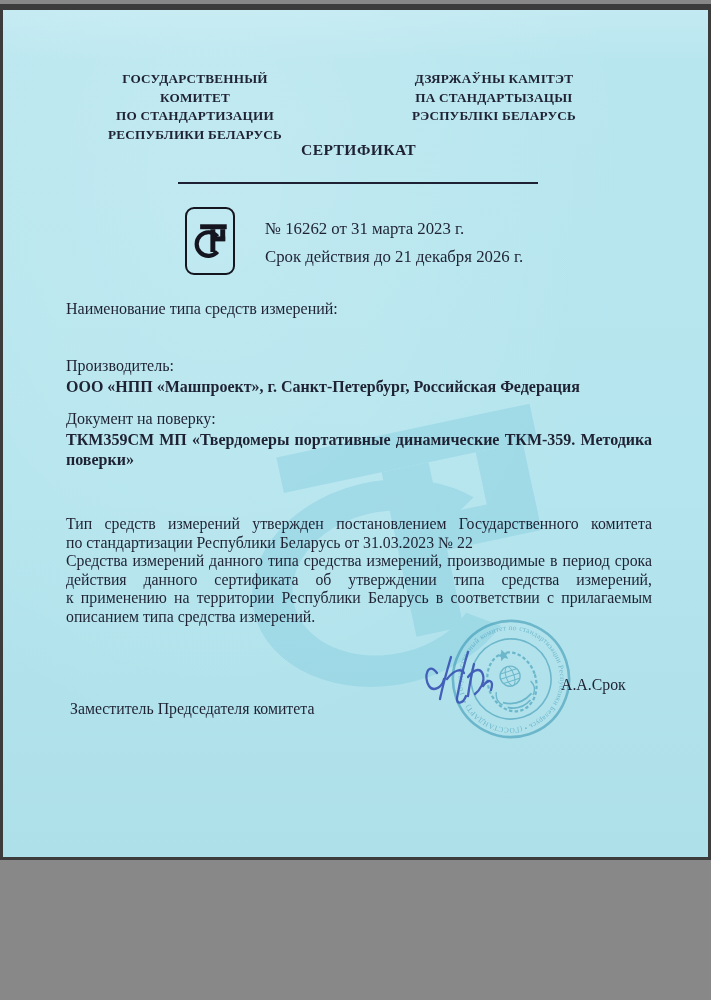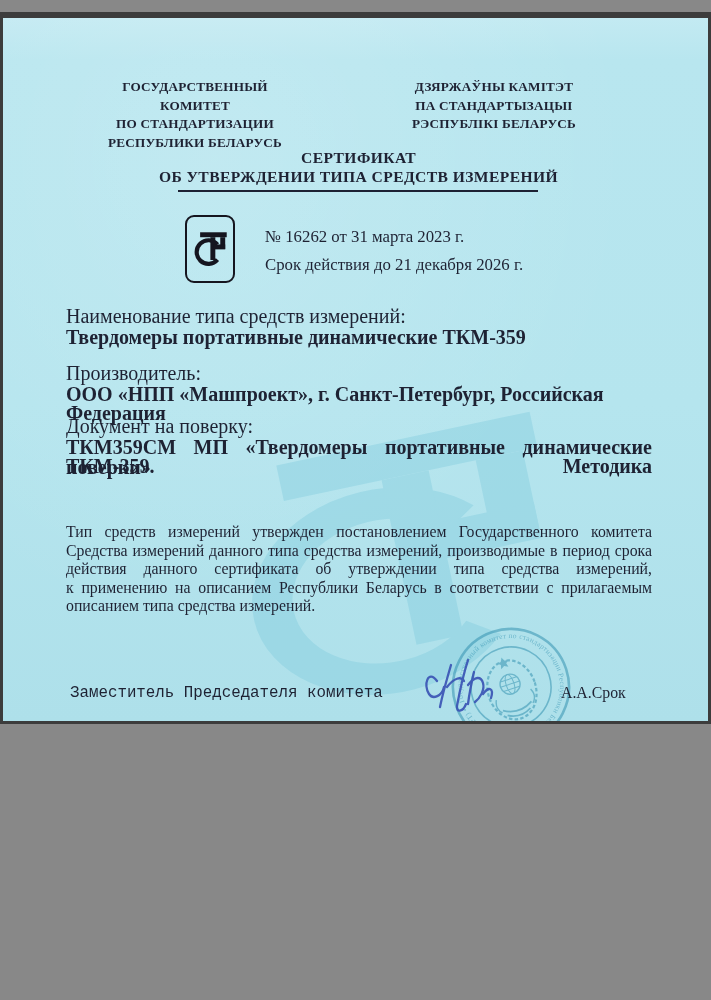--- a/index.html
+++ b/index.html
@@ -1,20 +1,20 @@
 <!DOCTYPE html>
 <html lang="ru" style="--col-page-bg: #b7e5ee; --col-text: #1e2233; --col-border: #3c3c3c; --col-stamp: #2f8fae; --col-ink: #3b55b5; --col-watermark: #7ecadd; --col-footer-logo: #1d6070;"><head>
 <meta charset="utf-8">
 <style>
   html,body{margin:0;padding:0;background:#888;}
   .page{
     position:relative;
-    width:711px;height:712px;
+    width:711px;height:856px;
     box-sizing:border-box;
-    margin:12px auto;
+    margin:4px auto;
     background:
       radial-gradient(ellipse at 30% 20%, rgba(255,255,255,.14), rgba(255,255,255,0) 60%),
       linear-gradient(180deg,#c3eaf2 0%, #b8e6ef 6%, #b5e5ee 55%, #aee0ea 100%);
     background-color:var(--col-page-bg,#b7e5ee);
     border:3px solid var(--col-border,#3c3c3c);
     border-top-width:6px;
     font-family:"Liberation Serif","DejaVu Serif",serif;
     color:var(--col-text,#1e2233);
     overflow:hidden;
   }
@@ -24,27 +24,27 @@
   .hdr-left{left:96px;top:60px;width:192px;}
   .hdr-right{left:402px;top:60px;width:178px;}
   
   .title{left:63px;top:131px;width:585px;text-align:center;font-weight:bold;font-size:15.6px;line-height:18.5px;letter-spacing:.4px;}
   .title-rule{left:175px;top:172px;width:360px;height:2px;background:#1d2133;}
   
   .logo-box{left:182px;top:197px;width:50px;height:68px;border:2.5px solid #15151f;border-radius:9px;display:flex;align-items:center;justify-content:center;color:#15151f;box-sizing:border-box;}
   
   .cert-lines{left:262px;top:205px;font-size:16.8px;line-height:27.5px;}
   
-  .bodyline{left:63px;width:586px;font-size:20px;line-height:19px;}
+  .bodyline{left:63px;width:586px;font-size:16px;line-height:19px;}
   .bold{font-weight:bold;}
   .stretch{text-align:justify;text-align-last:justify;}
   .para{left:63px;top:505px;width:586px;font-size:15.8px;}
   .para > div{line-height:18.6px;}
   
-  .sign-title{left:67px;top:666px;font-size:15.8px;font-family:Liberation Mono, monospace;}
+  .sign-title{left:67px;top:690px;font-size:15.8px;}
   .signer{left:558px;top:666px;font-size:15.8px;}
   .signature-svg{left:418px;top:631px;opacity:.92;}
   .stamp{left:430px;top:591px;opacity:.52;color:var(--col-stamp,#2f8fae);}
   .watermark{left:208px;top:408px;opacity:.38;color:var(--col-watermark,#85cde0);transform:rotate(-12deg);}
   
   .footer-logo{left:562px;top:948px;display:flex;align-items:center;color:var(--col-footer-logo,#1d6070);}
   .footer-logo .wordmark{
     font-family:"Liberation Sans","DejaVu Sans",sans-serif;
     font-weight:bold;font-size:13.5px;letter-spacing:-.2px;
     transform:scaleX(.82);transform-origin:left center;white-space:nowrap;
@@ -79,50 +79,49 @@
     <div>РЕСПУБЛИКИ БЕЛАРУСЬ</div>
   </div>
   <div class="abs hdr hdr-right">
     <div>ДЗЯРЖАЎНЫ КАМІТЭТ</div>
     <div>ПА СТАНДАРТЫЗАЦЫІ</div>
     <div>РЭСПУБЛІКІ БЕЛАРУСЬ</div>
   </div>
 
   <div class="abs title">
     <div>СЕРТИФИКАТ</div>
-    <div>ОБ УТВЕРЖДЕНИИ ТИПА СРЕДСТВ ИЗМЕРЕНИЙ</div>
   </div>
   <div class="abs title-rule"></div>
 
   <div class="abs logo-box">
     <svg width="38" height="46" viewBox="0 0 100 100">
       <use href="#stb-mark"></use>
     </svg>
   </div>
   <div class="abs cert-lines">
     <div>№ 16262 от 31 марта 2023 г.</div>
     <div>Срок действия до 21 декабря 2026 г.</div>
   </div>
 
   <div class="abs bodyline" style="top:289px">Наименование типа средств измерений:</div>
-  <div class="abs bodyline bold" style="top:310px">Твердомеры портативные динамические ТКМ-359</div>
 
   <div class="abs bodyline" style="top:346px">Производитель:</div>
   <div class="abs bodyline bold" style="top:367px">ООО «НПП «Машпроект», г. Санкт-Петербург, Российская Федерация</div>
 
   <div class="abs bodyline" style="top:399px">Документ на поверку:</div>
   <div class="abs bodyline bold stretch" style="top:420px">ТКМ359СМ МП «Твердомеры портативные динамические ТКМ-359. Методика</div>
   <div class="abs bodyline bold" style="top:440px">поверки»</div>
 
 
   <div class="abs para">
     <div class="stretch">Тип средств измерений утвержден постановлением Государственного комитета</div>
+    <div>по стандартизации Республики Беларусь от 31.03.2023 № 22</div>
     <div class="stretch">Средства измерений данного типа средства измерений, производимые в период срока</div>
     <div class="stretch">действия данного сертификата об утверждении типа средства измерений,</div>
-    <div class="stretch">к применению на описанием Республики Беларусь в соответствии с прилагаемым</div>
+    <div class="stretch">к применению на территории Республики Беларусь в соответствии с прилагаемым</div>
     <div>описанием типа средства измерений.</div>
   </div>
 
   <svg class="abs stamp" width="156" height="156" viewBox="-78 -78 156 156">
     <g transform="rotate(-18)">
       <circle r="58" fill="none" stroke="currentColor" stroke-width="2.6"></circle>
       <circle r="40" fill="none" stroke="currentColor" stroke-width="1.6"></circle>
       <path id="stamp-text-circle" d="M -49 0 A 49 49 0 1 1 49 0 A 49 49 0 1 1 -49 0" fill="none"></path>
       <text font-size="7.3" letter-spacing="0.3" fill="currentColor" font-family="Liberation Serif, DejaVu Serif, serif">
         <textPath href="#stamp-text-circle">Государственный комитет по стандартизации Республики Беларусь • (ГОССТАНДАРТ) •</textPath>

